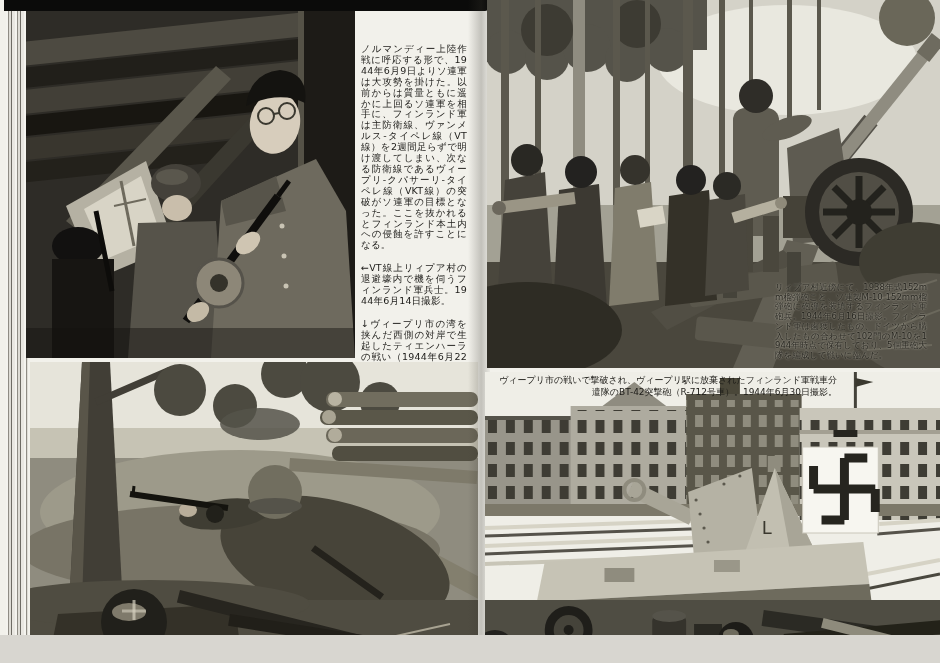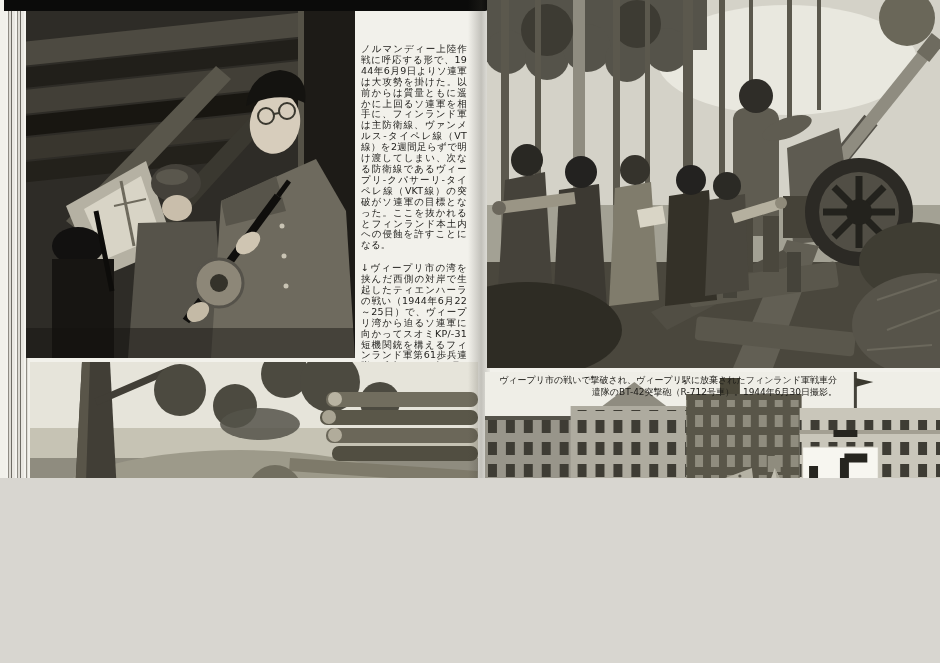--- a/index.html
+++ b/index.html
@@ -1,17 +1,17 @@
 <!DOCTYPE html>
 <html><head>
 <meta charset="utf-8">
 <style>
   html,body{margin:0;padding:0;background:#d8d6d0;}
   #scan{
-    position:relative;width:940px;height:478px;overflow:hidden;
+    position:relative;width:940px;height:635px;overflow:hidden;
     background:#f2f1eb;
     font-family:"DejaVu Sans",sans-serif;
     color:#1c1b18;
   }
   .abs{position:absolute;}
   
   #edge-lines{
     left:6px;top:0;width:22px;height:663px;
     background:repeating-linear-gradient(90deg,
       #f4f3ee 0px,#f4f3ee 2px,#8f8c84 2px,#8f8c84 3px,
@@ -113,20 +113,21 @@
         <circle cx="193" cy="272" r="9" fill="#34322a"></circle>
         <ellipse cx="222" cy="232" rx="14" ry="9" fill="#cfc5b2" transform="rotate(-40 222 232)"></ellipse>
         <ellipse cx="172" cy="301" rx="12" ry="9" fill="#c4baa6" transform="rotate(-35 172 301)"></ellipse>
       </g>
       <rect width="329" height="30" y="317" fill="#131210" opacity=".45"></rect>
     </svg>
   </div>
 
   <div id="text-col" class="abs">
     <p>ノルマンディー上陸作戦に呼応する形で、1944年6月9日よりソ連軍は大攻勢を掛けた。以前からは質量ともに遥かに上回るソ連軍を相手に、フィンランド軍は主防衛線、ヴァンメルス-タイペレ線（VT線）を2週間足らずで明け渡してしまい、次なる防衛線であるヴィープリ-クパサーリ-タイペレ線（VKT線）の突破がソ連軍の目標となった。ここを抜かれるとフィンランド本土内への侵蝕を許すことになる。</p>
+    <p>←VT線上リィプア村の退避壕内で機を伺うフィンランド軍兵士。1944年6月14日撮影。</p>
     <p>↓ヴィープリ市の湾を挟んだ西側の対岸で生起したティエンハーラの戦い（1944年6月22～25日）で、ヴィープリ湾から迫るソ連軍に向かってスオミKP/-31短機関銃を構えるフィンランド軍第61歩兵連隊の兵士。1944年6月25日撮影。</p>
   </div>
 
   <div id="photo-prone" class="photo">
     <svg viewBox="0 0 448 301" preserveAspectRatio="none">
       <rect width="448" height="301" fill="#8f8c7f"></rect>
       <rect width="448" height="78" fill="#e6e4da"></rect>
       <rect y="66" width="448" height="30" fill="#c6c3b4"></rect>
       <ellipse cx="210" cy="150" rx="200" ry="62" fill="#9d9a8a"></ellipse>
       <ellipse cx="200" cy="188" rx="210" ry="46" fill="#787466"></ellipse>
@@ -276,20 +277,21 @@
       </g>
       <ellipse cx="40" cy="330" rx="95" ry="48" fill="#2e2c24"></ellipse>
       <ellipse cx="432" cy="262" rx="60" ry="40" fill="#3f3d33"></ellipse>
       <ellipse cx="440" cy="325" rx="75" ry="52" fill="#57544a"></ellipse>
       <g stroke="#6b685c" stroke-width="2">
         <line x1="390" y1="300" x2="450" y2="280"></line>
           <line x1="400" y1="330" x2="453" y2="310"></line>
         <line x1="380" y1="350" x2="445" y2="345"></line>
       </g>
     </svg>
+    <div class="cap-artillery">リィプア村近傍にて、1938年式152mm榴弾砲こと、ソ連製M-10 152mm榴弾砲に砲弾を装填するフィンランド軍砲兵。1944年6月16日撮影。フィンランド軍は鹵獲したもの、ドイツから購入したもの合わせて102門のM-10を1944年時点で保有しており、5個重砲大隊を編成して戦いに臨んだ。</div>
   </div>
 
   <div id="photo-station" class="photo">
     <svg viewBox="0 0 457 291" preserveAspectRatio="none">
       <defs>
         <pattern id="winDark" width="18" height="22" patternUnits="userSpaceOnUse">
           <rect x="3" y="4" width="9" height="13" fill="#3e3c34"></rect>
         </pattern>
         <pattern id="winLight" width="16" height="20" patternUnits="userSpaceOnUse">
           <rect x="3" y="3" width="8" height="12" fill="#8f8c7e"></rect>

